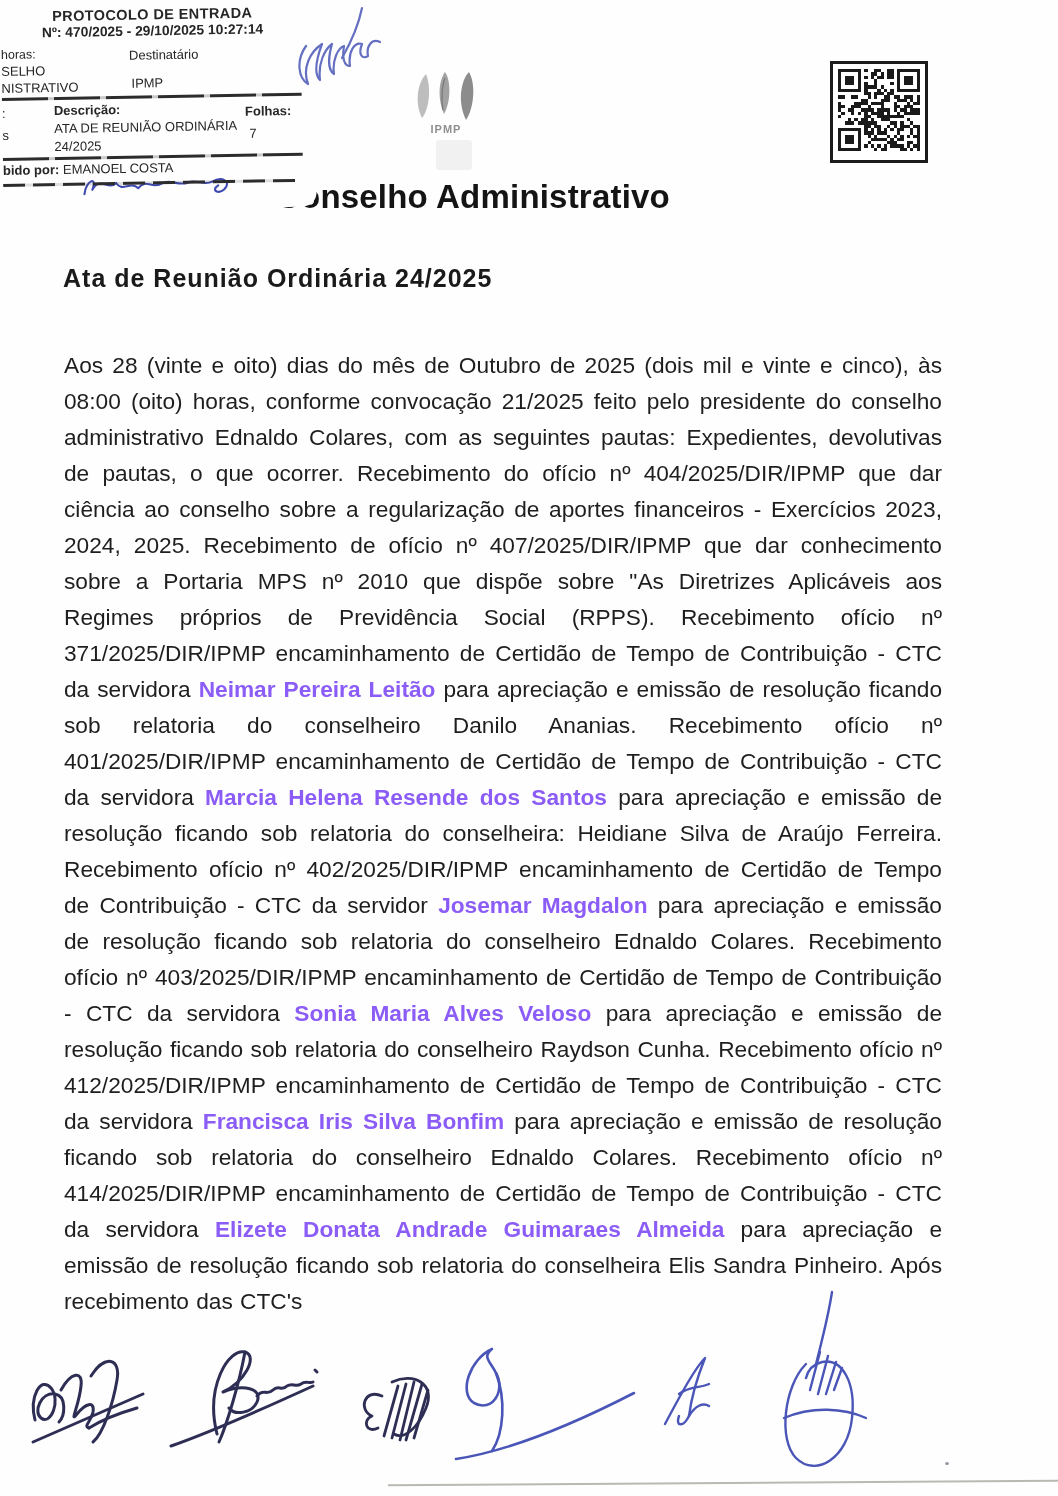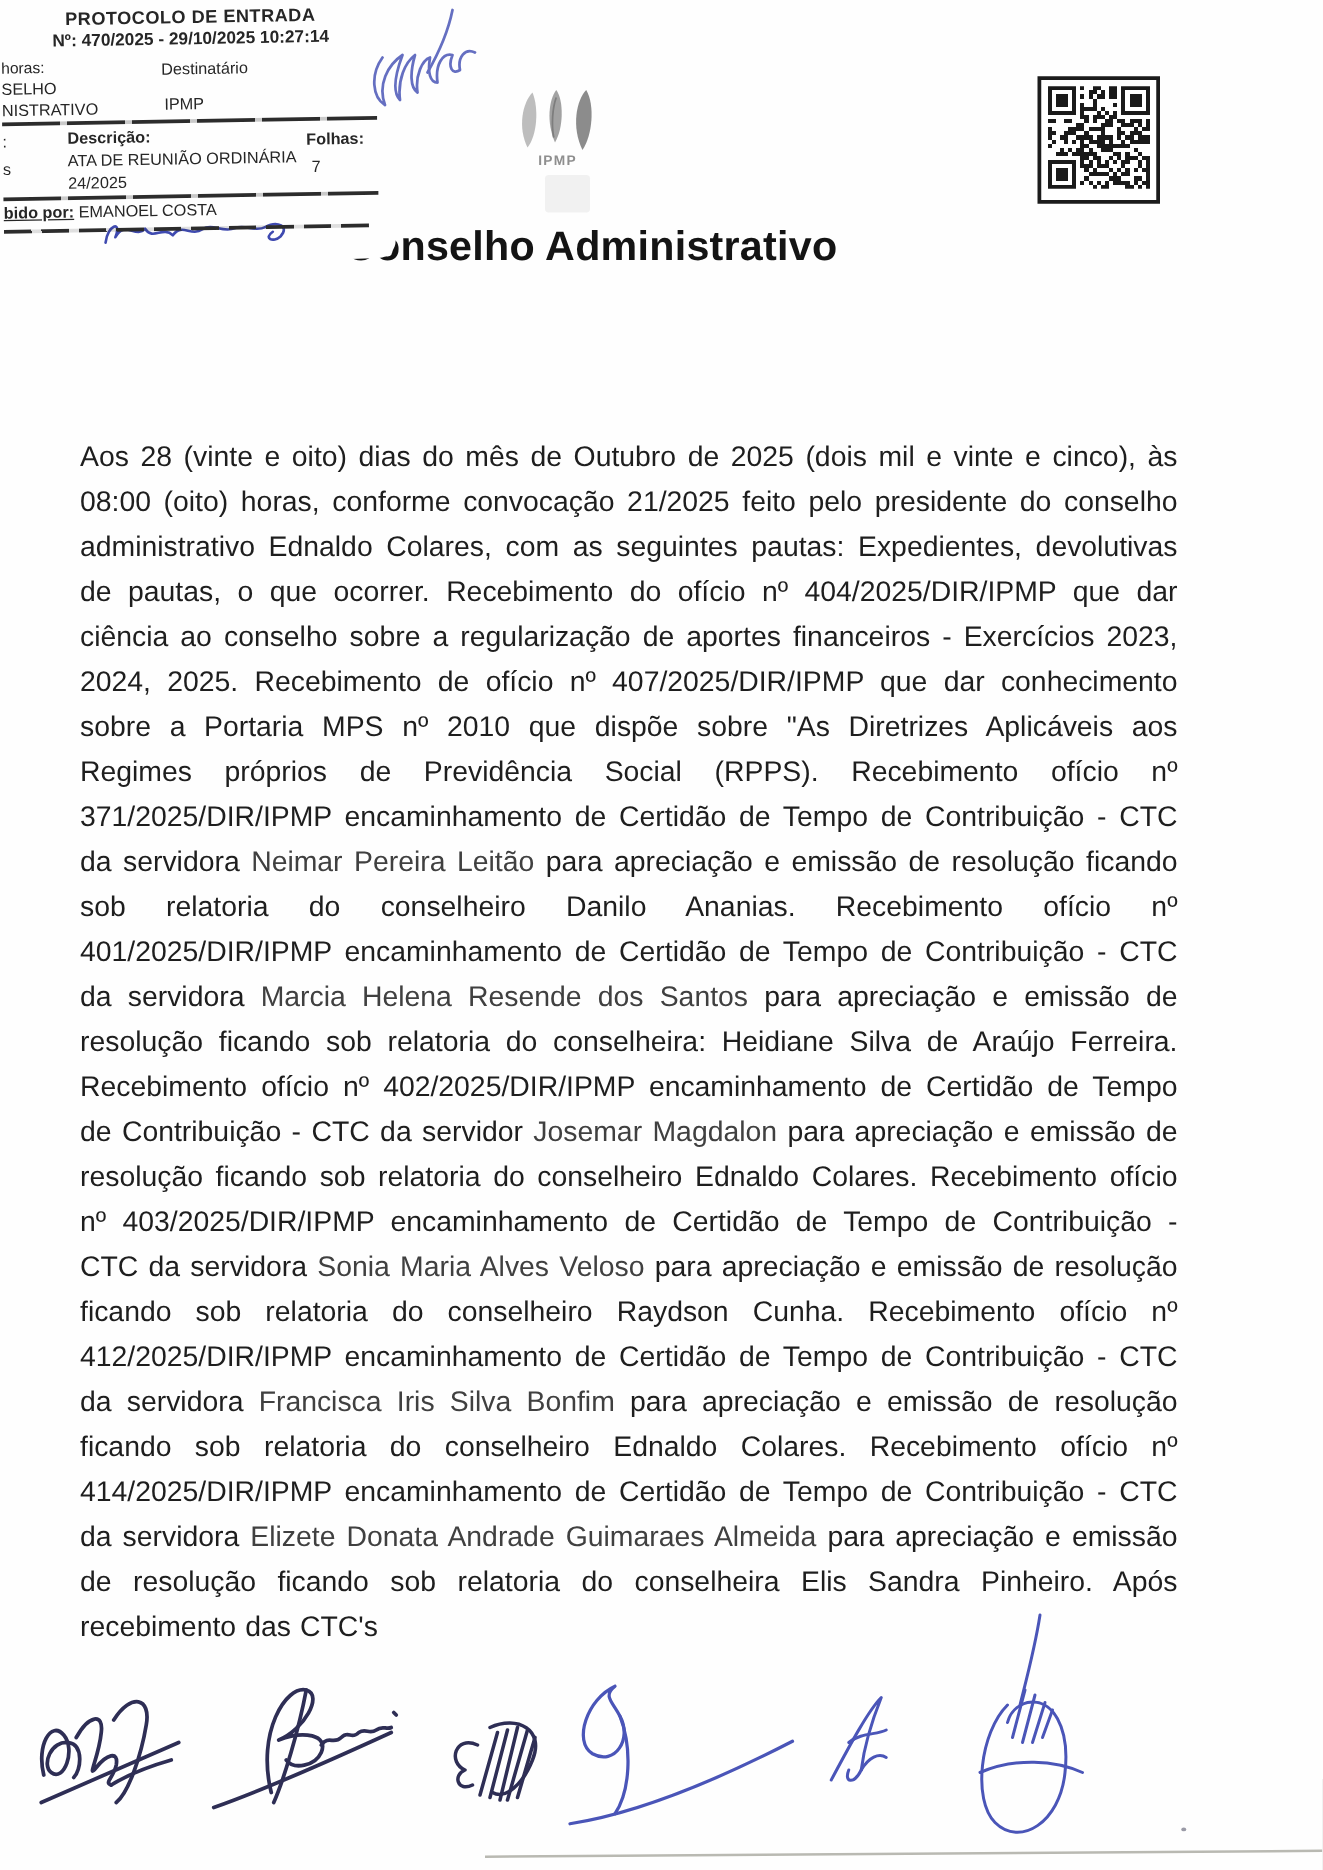--- a/index.html
+++ b/index.html
@@ -26,21 +26,21 @@
   .s-dest-label{top:48px;left:128px;}
   .s-dest-value{top:76px;left:130px;}
   .s-frag1{top:104px;left:0;}
   .s-frag2{top:126px;left:0;}
   .s-desc-label{top:102px;left:52px;font-weight:bold;}
   .s-desc1{top:120px;left:52px;}
   .s-desc2{top:138px;left:52px;}
   .s-folhas-label{top:106px;left:243px;font-weight:bold;}
   .s-folhas-value{top:128px;left:247px;}
   .s-received{top:161px;left:0;}
-  .s-received b{font-weight:bold;text-decoration:underline;}
+  .s-received b{font-weight:bold;}
   .s-line{position:absolute;left:0;height:3px;
     background:repeating-linear-gradient(90deg,#2c2c2c 0 46px,rgba(44,44,44,.25) 46px 52px);}
   .s-line.l1{top:96px;width:300px;}
   .s-line.l2{top:156px;width:300px;}
   .s-line.l3{top:182px;width:292px;background:repeating-linear-gradient(90deg,#2c2c2c 0 22px,rgba(44,44,44,.15) 22px 30px);}
 
   
   .stamp-cover{
     position:absolute;left:-28px;top:148px;width:344px;height:64px;
     background:#fefefe;transform:rotate(-2deg);z-index:4;border-radius:0 0 14px 2px;
@@ -60,21 +60,21 @@
   .subtitle{
     position:absolute;left:63px;top:264px;margin:0;
     font-size:25px;font-weight:bold;color:#1a1a1a;letter-spacing:1px;white-space:nowrap;
   }
 
   
   .body-text{
     position:absolute;left:64px;top:347px;width:878px;margin:0;
     font-size:22.7px;line-height:36px;text-align:justify;word-spacing:1px;color:#1e1e1e;
   }
-  .body-text b{font-weight:normal;color:#404040;}
+  .body-text b{font-weight:bold;color:#8b5cf6;}
 
   
   .sig{position:absolute;z-index:7;}
   .sig-1{left:25px;top:1350px;}
   .sig-2{left:165px;top:1338px;}
   .sig-3{left:348px;top:1370px;}
   .sig-4{left:448px;top:1333px;}
   .sig-5{left:653px;top:1352px;}
   .sig-6{left:772px;top:1288px;}
 
@@ -365,20 +365,21 @@
     <div class="abs s-folhas-label">Folhas:</div>
     <div class="abs s-folhas-value">7</div>
     <div class="s-line l2"></div>
     <div class="abs s-received">
       <b>bido por:</b>
       <span>EMANOEL COSTA</span>
     </div>
     <div class="s-line l3"></div>
   </div>
 
+  <h2 class="subtitle">Ata de Reunião Ordinária 24/2025</h2>
 
   <p class="body-text"><span>Aos 28 (vinte e oito) dias do mês de Outubro de 2025 (dois mil e vinte e cinco), às 08:00 (oito) horas, conforme convocação 21/2025 feito pelo presidente do conselho administrativo Ednaldo Colares, com as seguintes pautas: Expedientes, devolutivas de pautas, o que ocorrer. Recebimento do ofício nº 404/2025/DIR/IPMP que dar ciência ao conselho sobre a regularização de aportes financeiros - Exercícios 2023, 2024, 2025. Recebimento de ofício nº 407/2025/DIR/IPMP que dar conhecimento sobre a Portaria MPS nº 2010 que dispõe sobre "As Diretrizes Aplicáveis aos Regimes próprios de Previdência Social (RPPS). Recebimento ofício nº 371/2025/DIR/IPMP encaminhamento de Certidão de Tempo de Contribuição - CTC da servidora </span><b>Neimar Pereira Leitão</b><span> para apreciação e emissão de resolução ficando sob relatoria do conselheiro Danilo Ananias. Recebimento ofício nº 401/2025/DIR/IPMP encaminhamento de Certidão de Tempo de Contribuição - CTC da servidora </span><b>Marcia Helena Resende dos Santos</b><span> para apreciação e emissão de resolução ficando sob relatoria do conselheira: Heidiane Silva de Araújo Ferreira. Recebimento ofício nº 402/2025/DIR/IPMP encaminhamento de Certidão de Tempo de Contribuição - CTC da servidor </span><b>Josemar Magdalon</b><span> para apreciação e emissão de resolução ficando sob relatoria do conselheiro Ednaldo Colares. Recebimento ofício nº 403/2025/DIR/IPMP encaminhamento de Certidão de Tempo de Contribuição - CTC da servidora </span><b>Sonia Maria Alves Veloso</b><span> para apreciação e emissão de resolução ficando sob relatoria do conselheiro Raydson Cunha. Recebimento ofício nº 412/2025/DIR/IPMP encaminhamento de Certidão de Tempo de Contribuição - CTC da servidora </span><b>Francisca Iris Silva Bonfim</b><span> para apreciação e emissão de resolução ficando sob relatoria do conselheiro Ednaldo Colares. Recebimento ofício nº 414/2025/DIR/IPMP encaminhamento de Certidão de Tempo de Contribuição - CTC da servidora </span><b>Elizete Donata Andrade Guimaraes Almeida</b><span> para apreciação e emissão de resolução ficando sob relatoria do conselheira Elis Sandra Pinheiro. Após recebimento das CTC's</span></p>
 
   <svg class="sig sig-1" width="135" height="105" viewBox="0 0 135 105">
     <g stroke="#2e2e55" stroke-width="3" fill="none">
       <path d="M10,70 C4,46 16,26 26,38 C36,50 26,76 16,68 C8,62 16,42 30,44 C42,46 40,66 34,72"></path>
       <path d="M36,40 C46,22 58,20 56,36 C54,56 44,74 52,64 C60,54 70,50 68,62 C66,72 58,76 64,78"></path>
       <path d="M66,26 C80,4 96,8 92,30 C88,54 78,84 68,92"></path>
       <path d="M64,78 C80,68 98,62 112,58"></path>
       <path d="M8,92 L118,44"></path>

